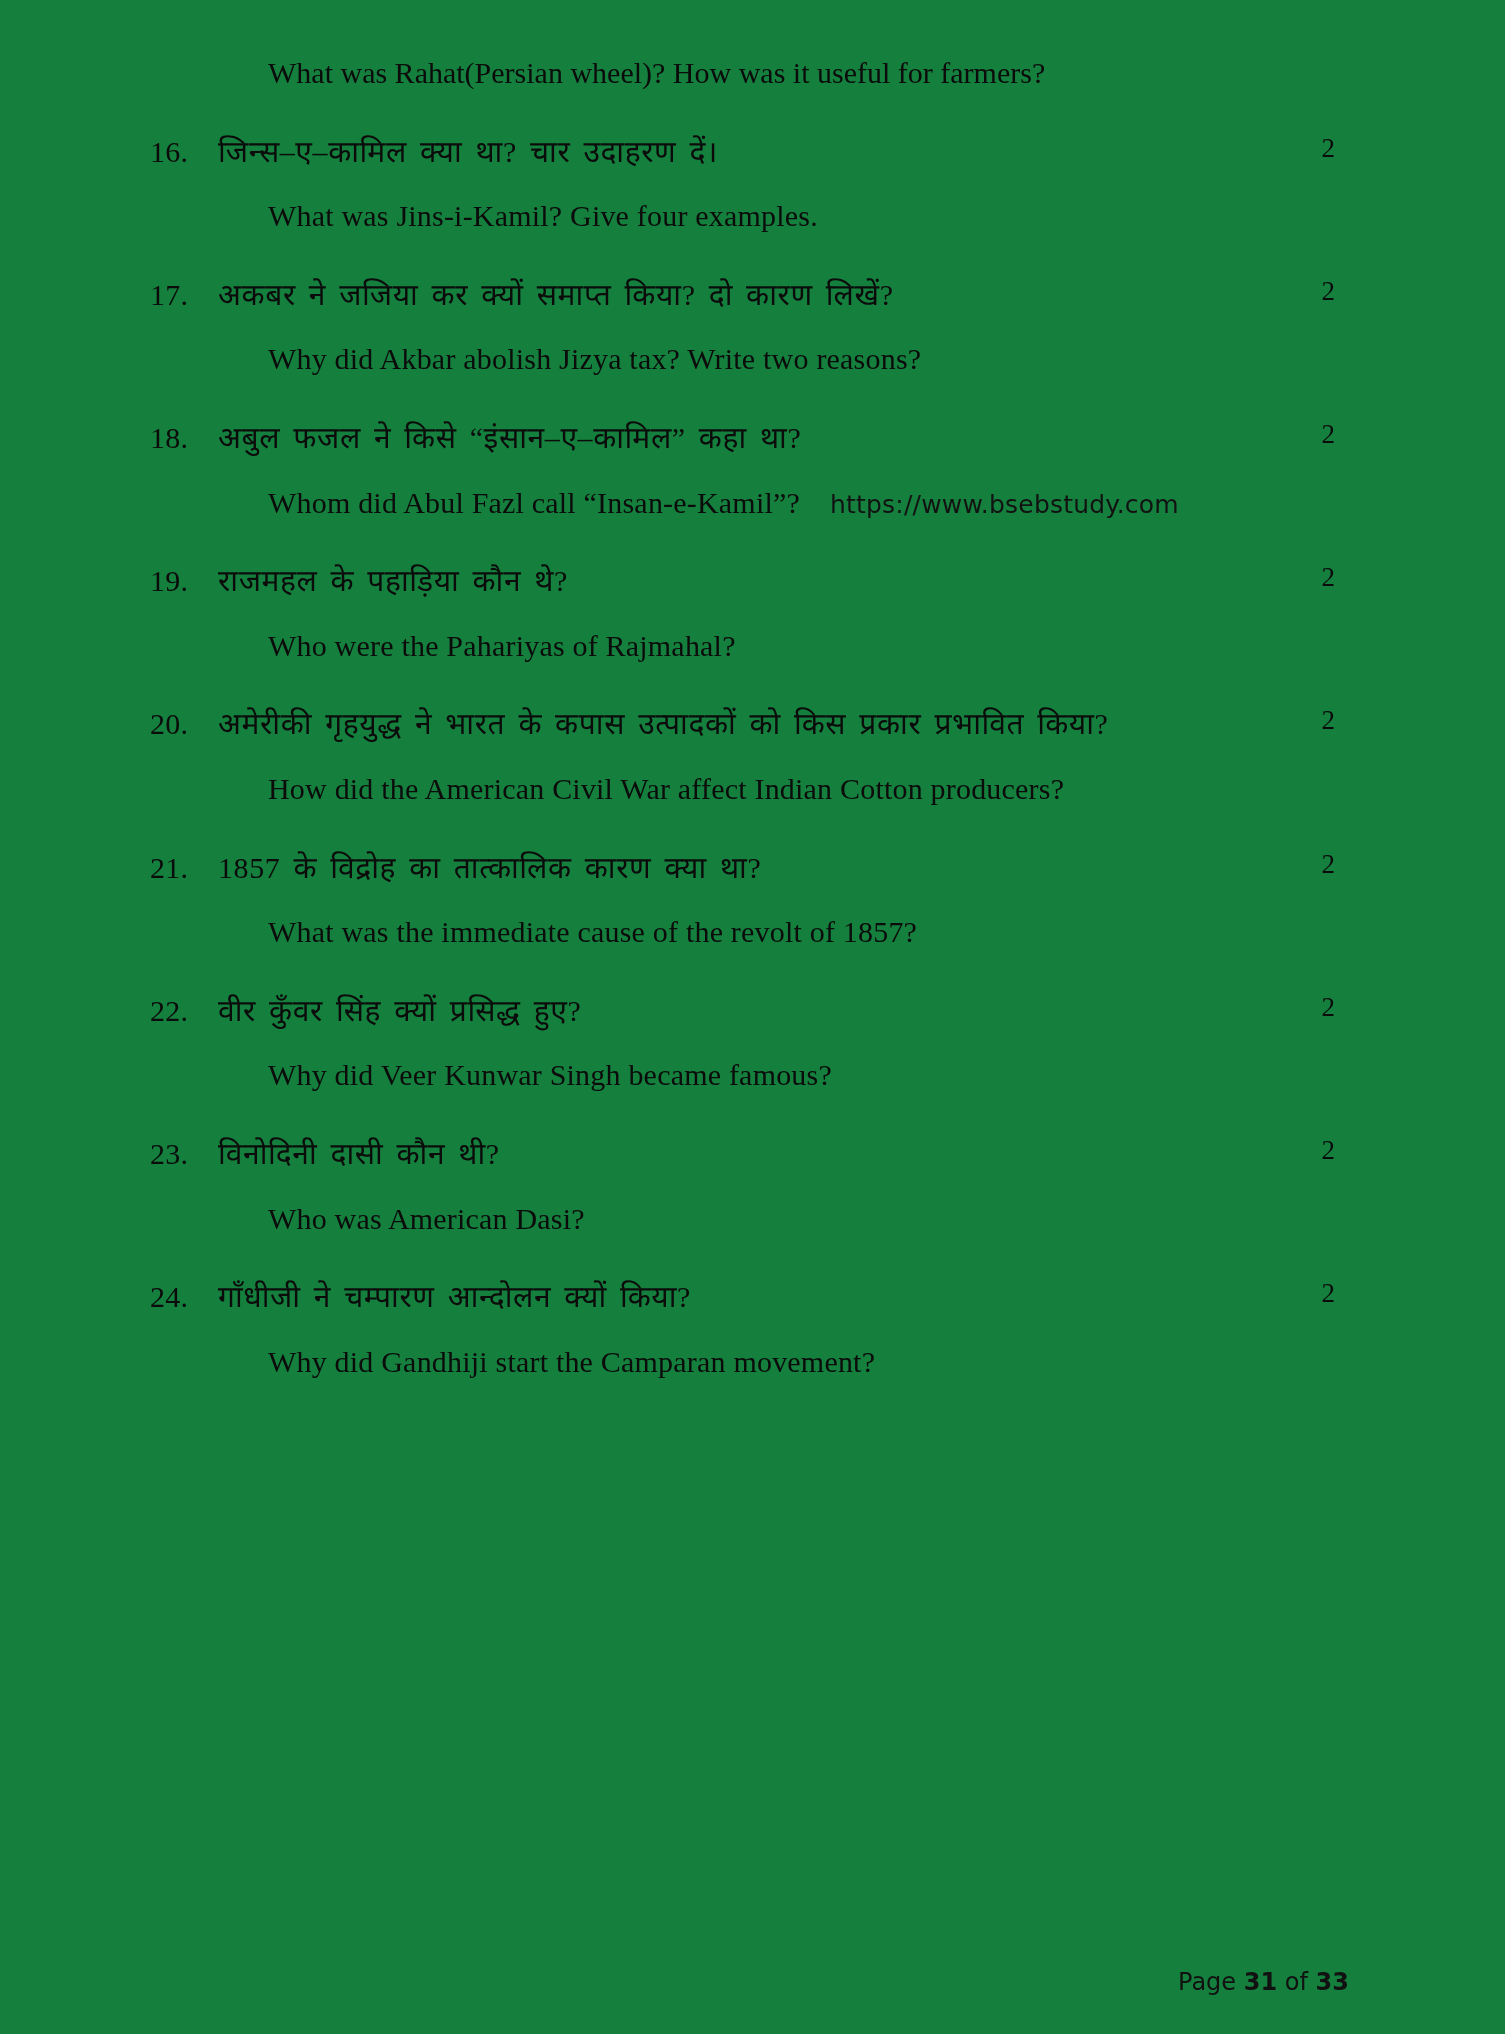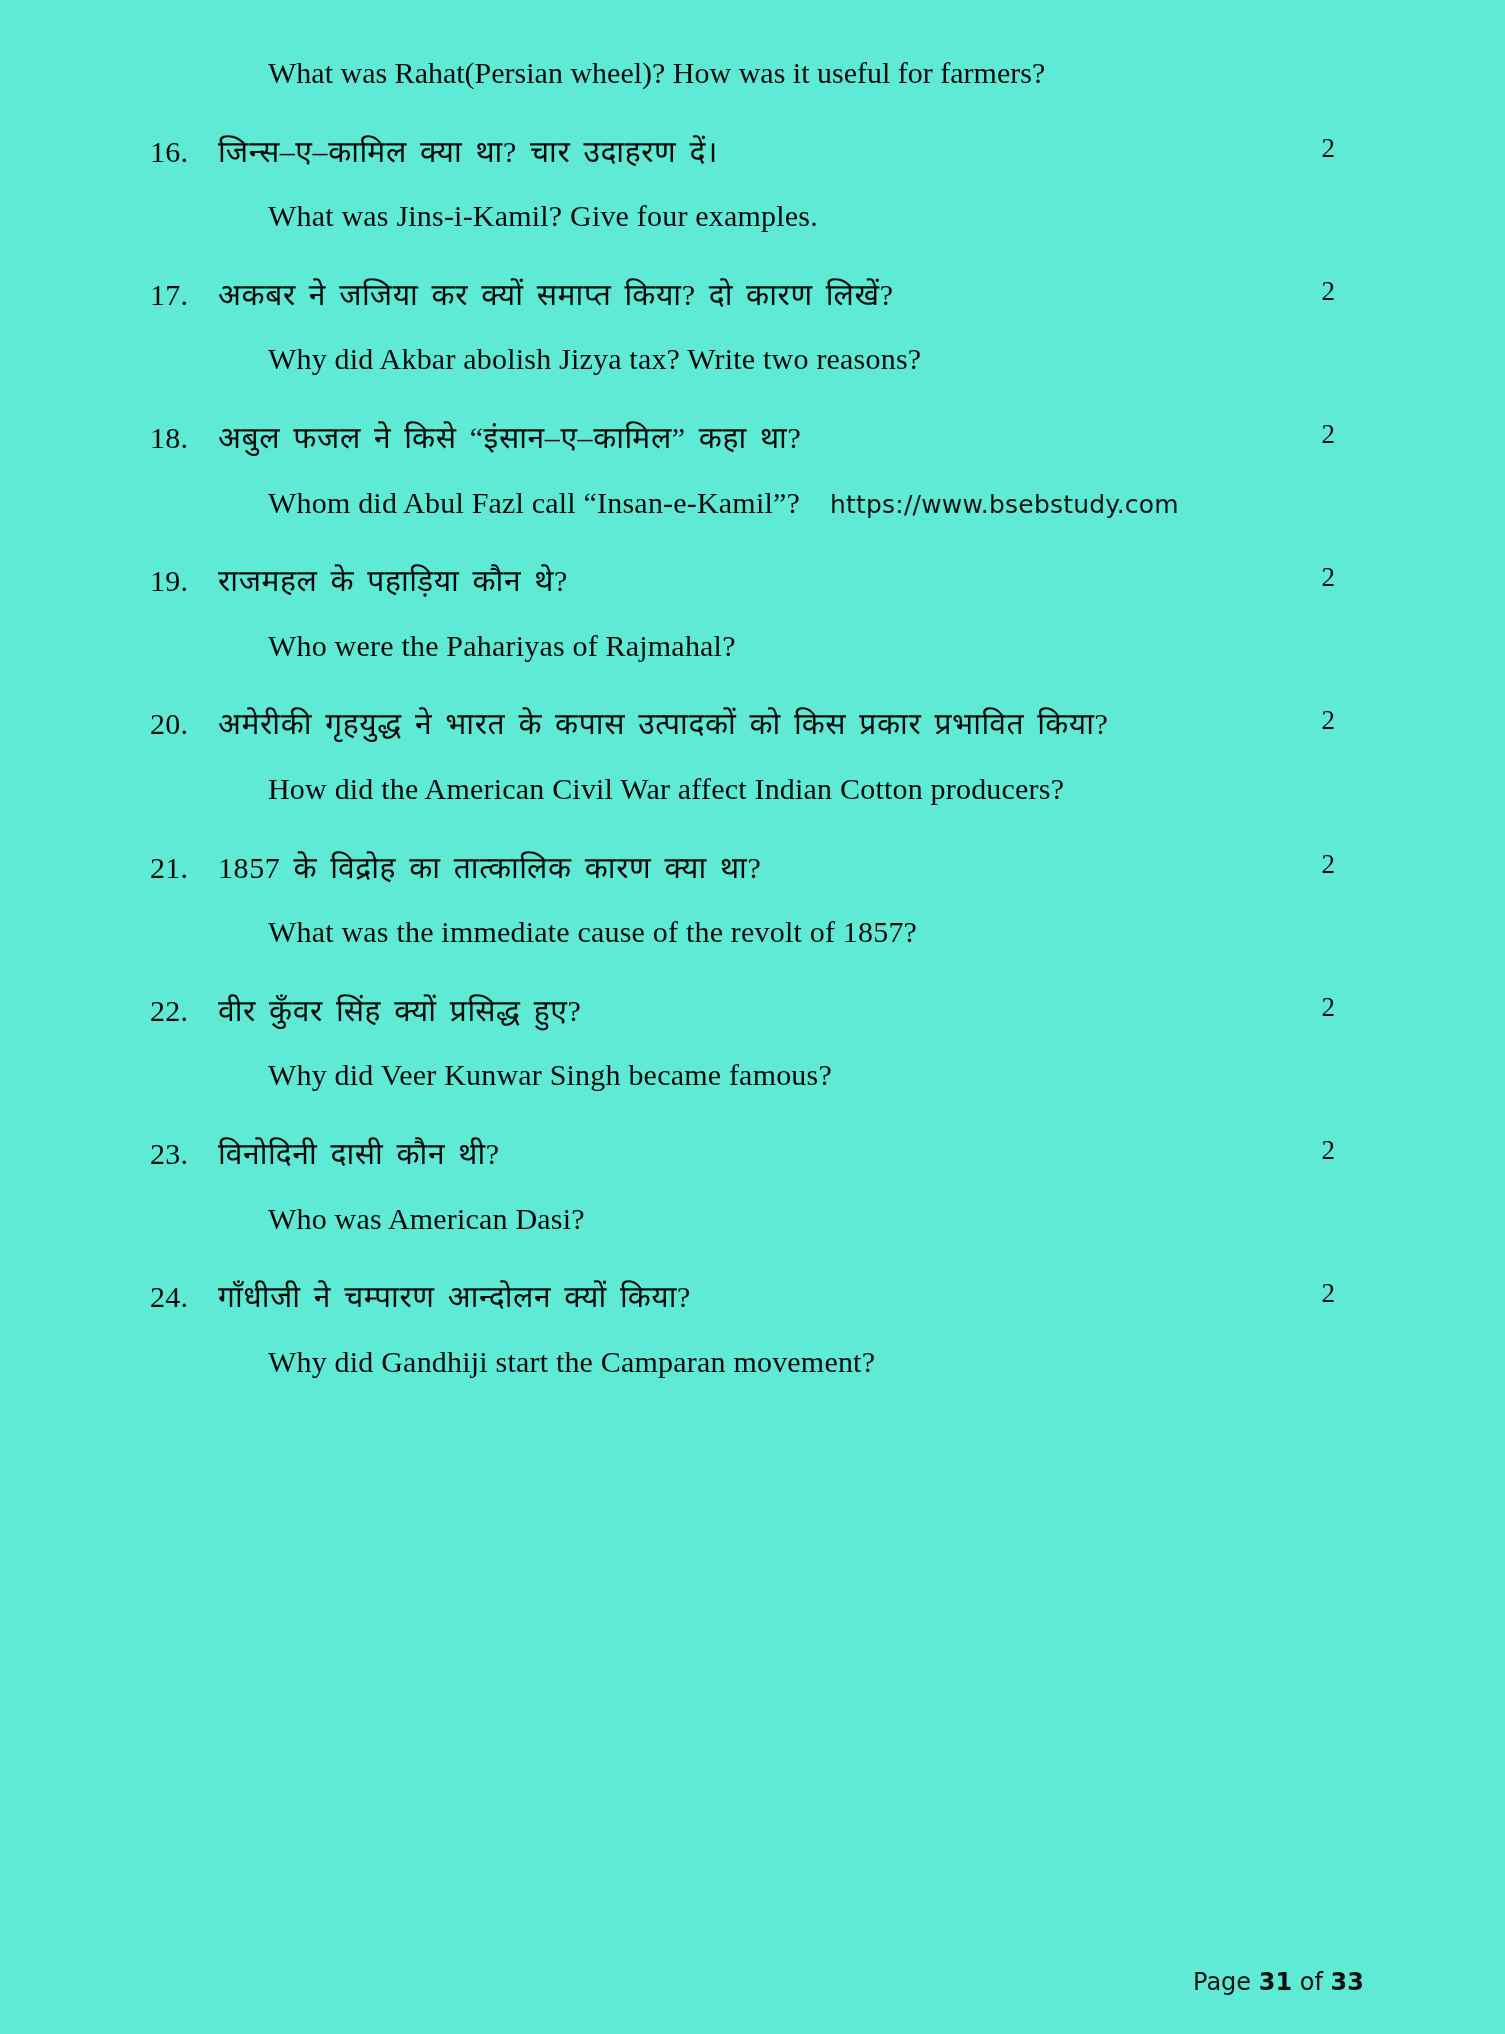--- a/index.html
+++ b/index.html
@@ -4,21 +4,21 @@
 <style>
   html, body {
     margin: 0;
     padding: 0;
     background: #ffffff;
   }
   .page {
     position: relative;
     width: 1505px;
     height: 2034px;
-    background: #5eead4;
+    background: #15803d;
     overflow: hidden;
     font-family: "Liberation Serif", "DejaVu Serif", serif;
     color: #0b0b0b;
   }
   .content {
     position: absolute;
     left: 0;
     top: 0;
     width: 1505px;
     padding: 52px 150px 0 150px;
@@ -91,21 +91,21 @@
     font-size: 25px;
     letter-spacing: 0.2px;
     margin-left: 30px;
     color: #121212;
     white-space: nowrap;
   }
 
   
   .footer {
     position: absolute;
-    right: 141px;
+    right: 156px;
     bottom: 38px;
     font-family: "DejaVu Sans", "Liberation Sans", sans-serif;
     font-size: 24px;
     color: #111;
     white-space: nowrap;
   }
   .footer b { font-weight: 700; }
   .footer .lbl { font-weight: 400; }
 </style>
 </head>

